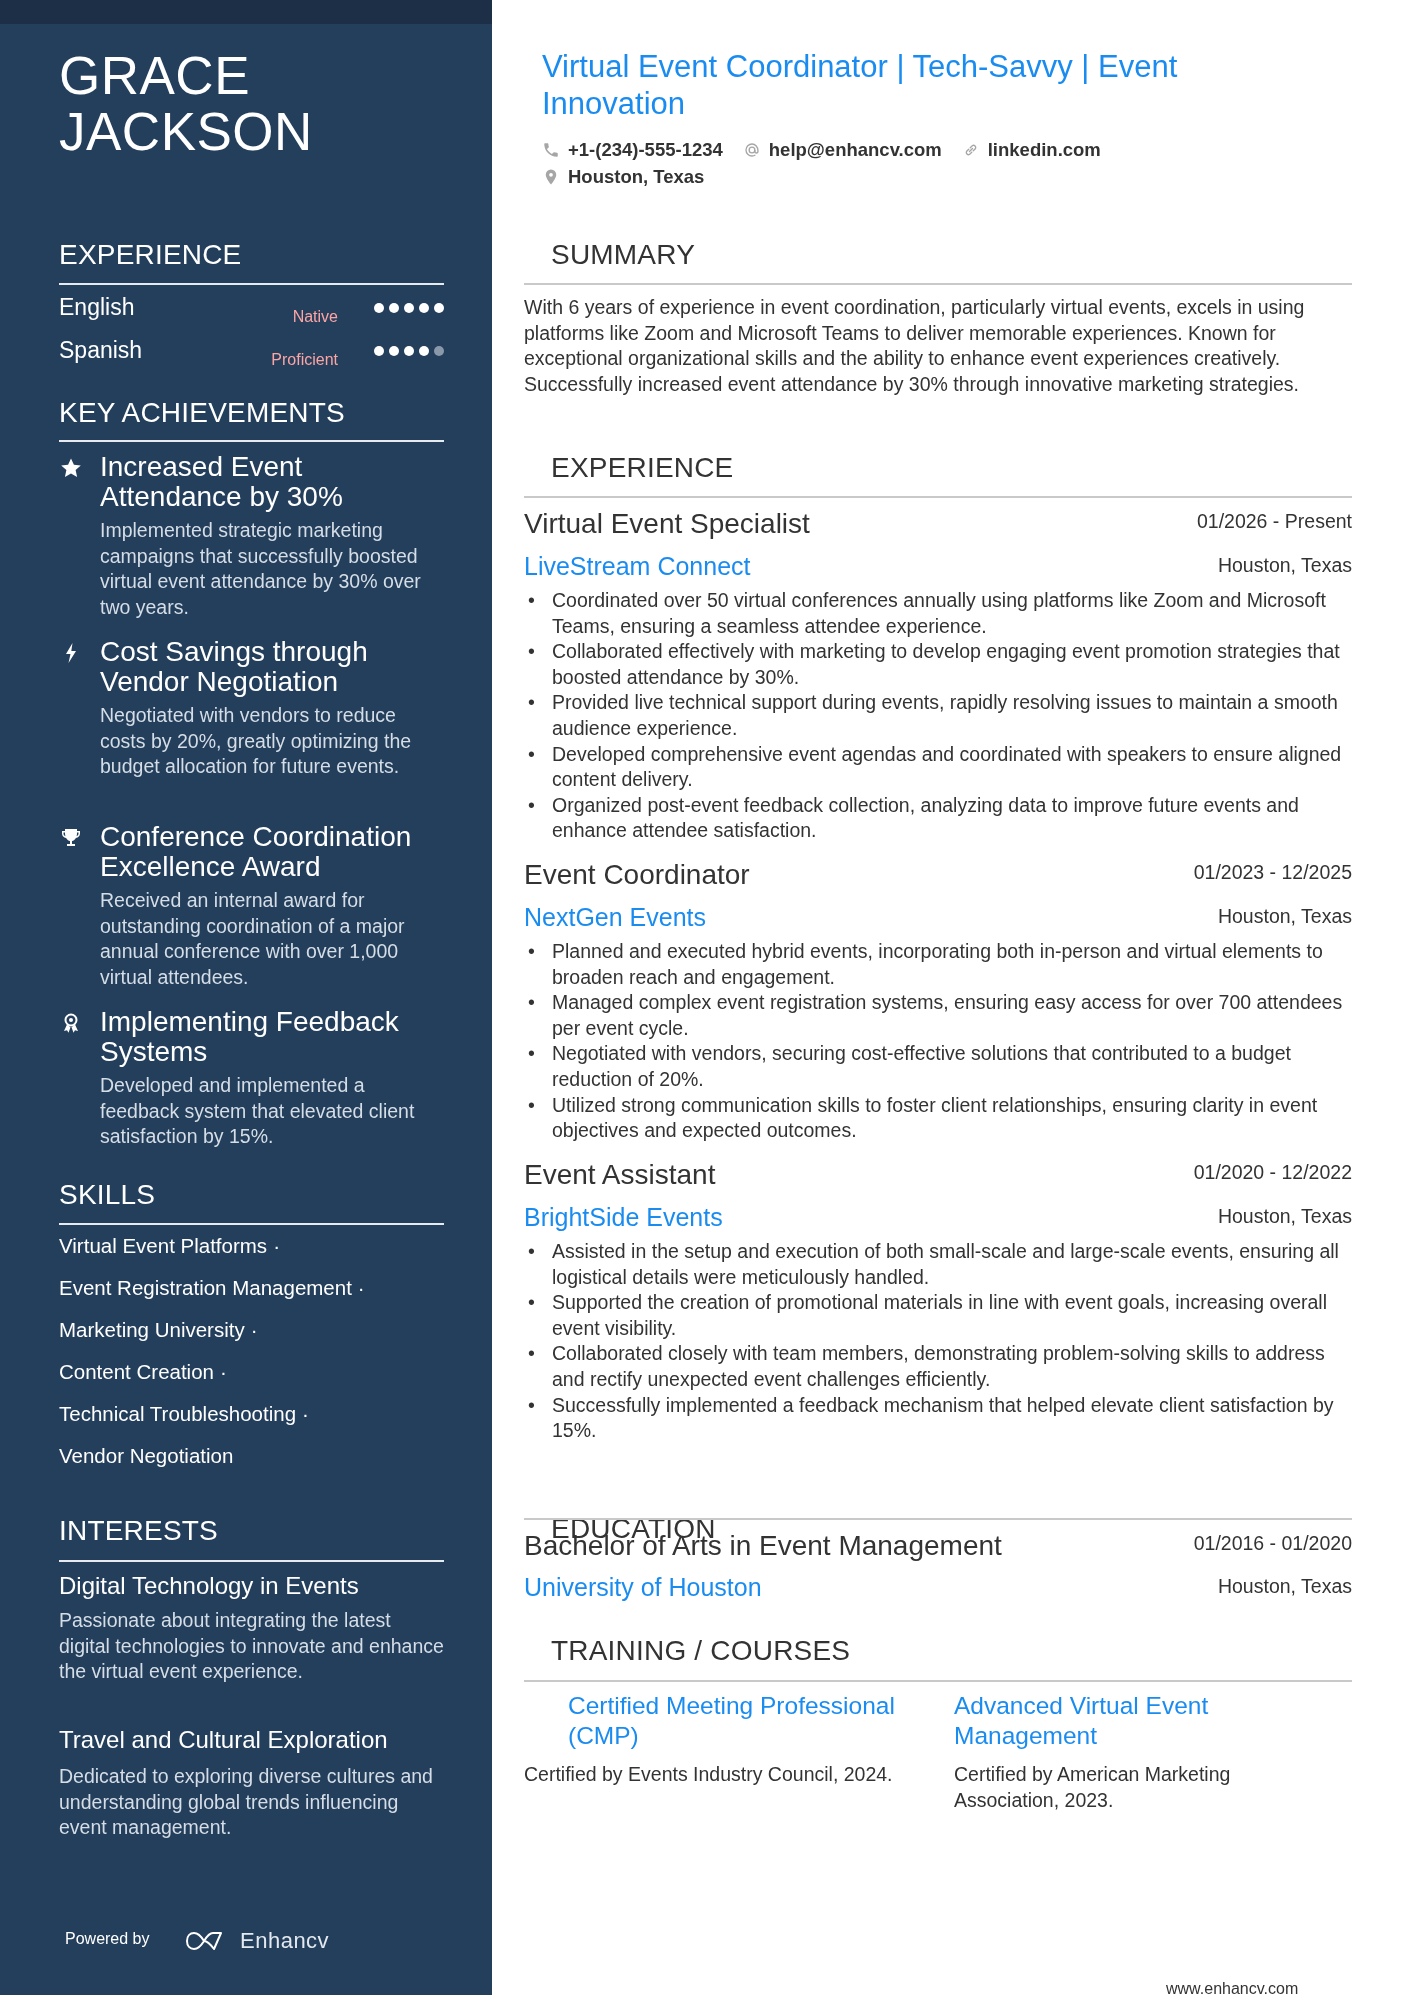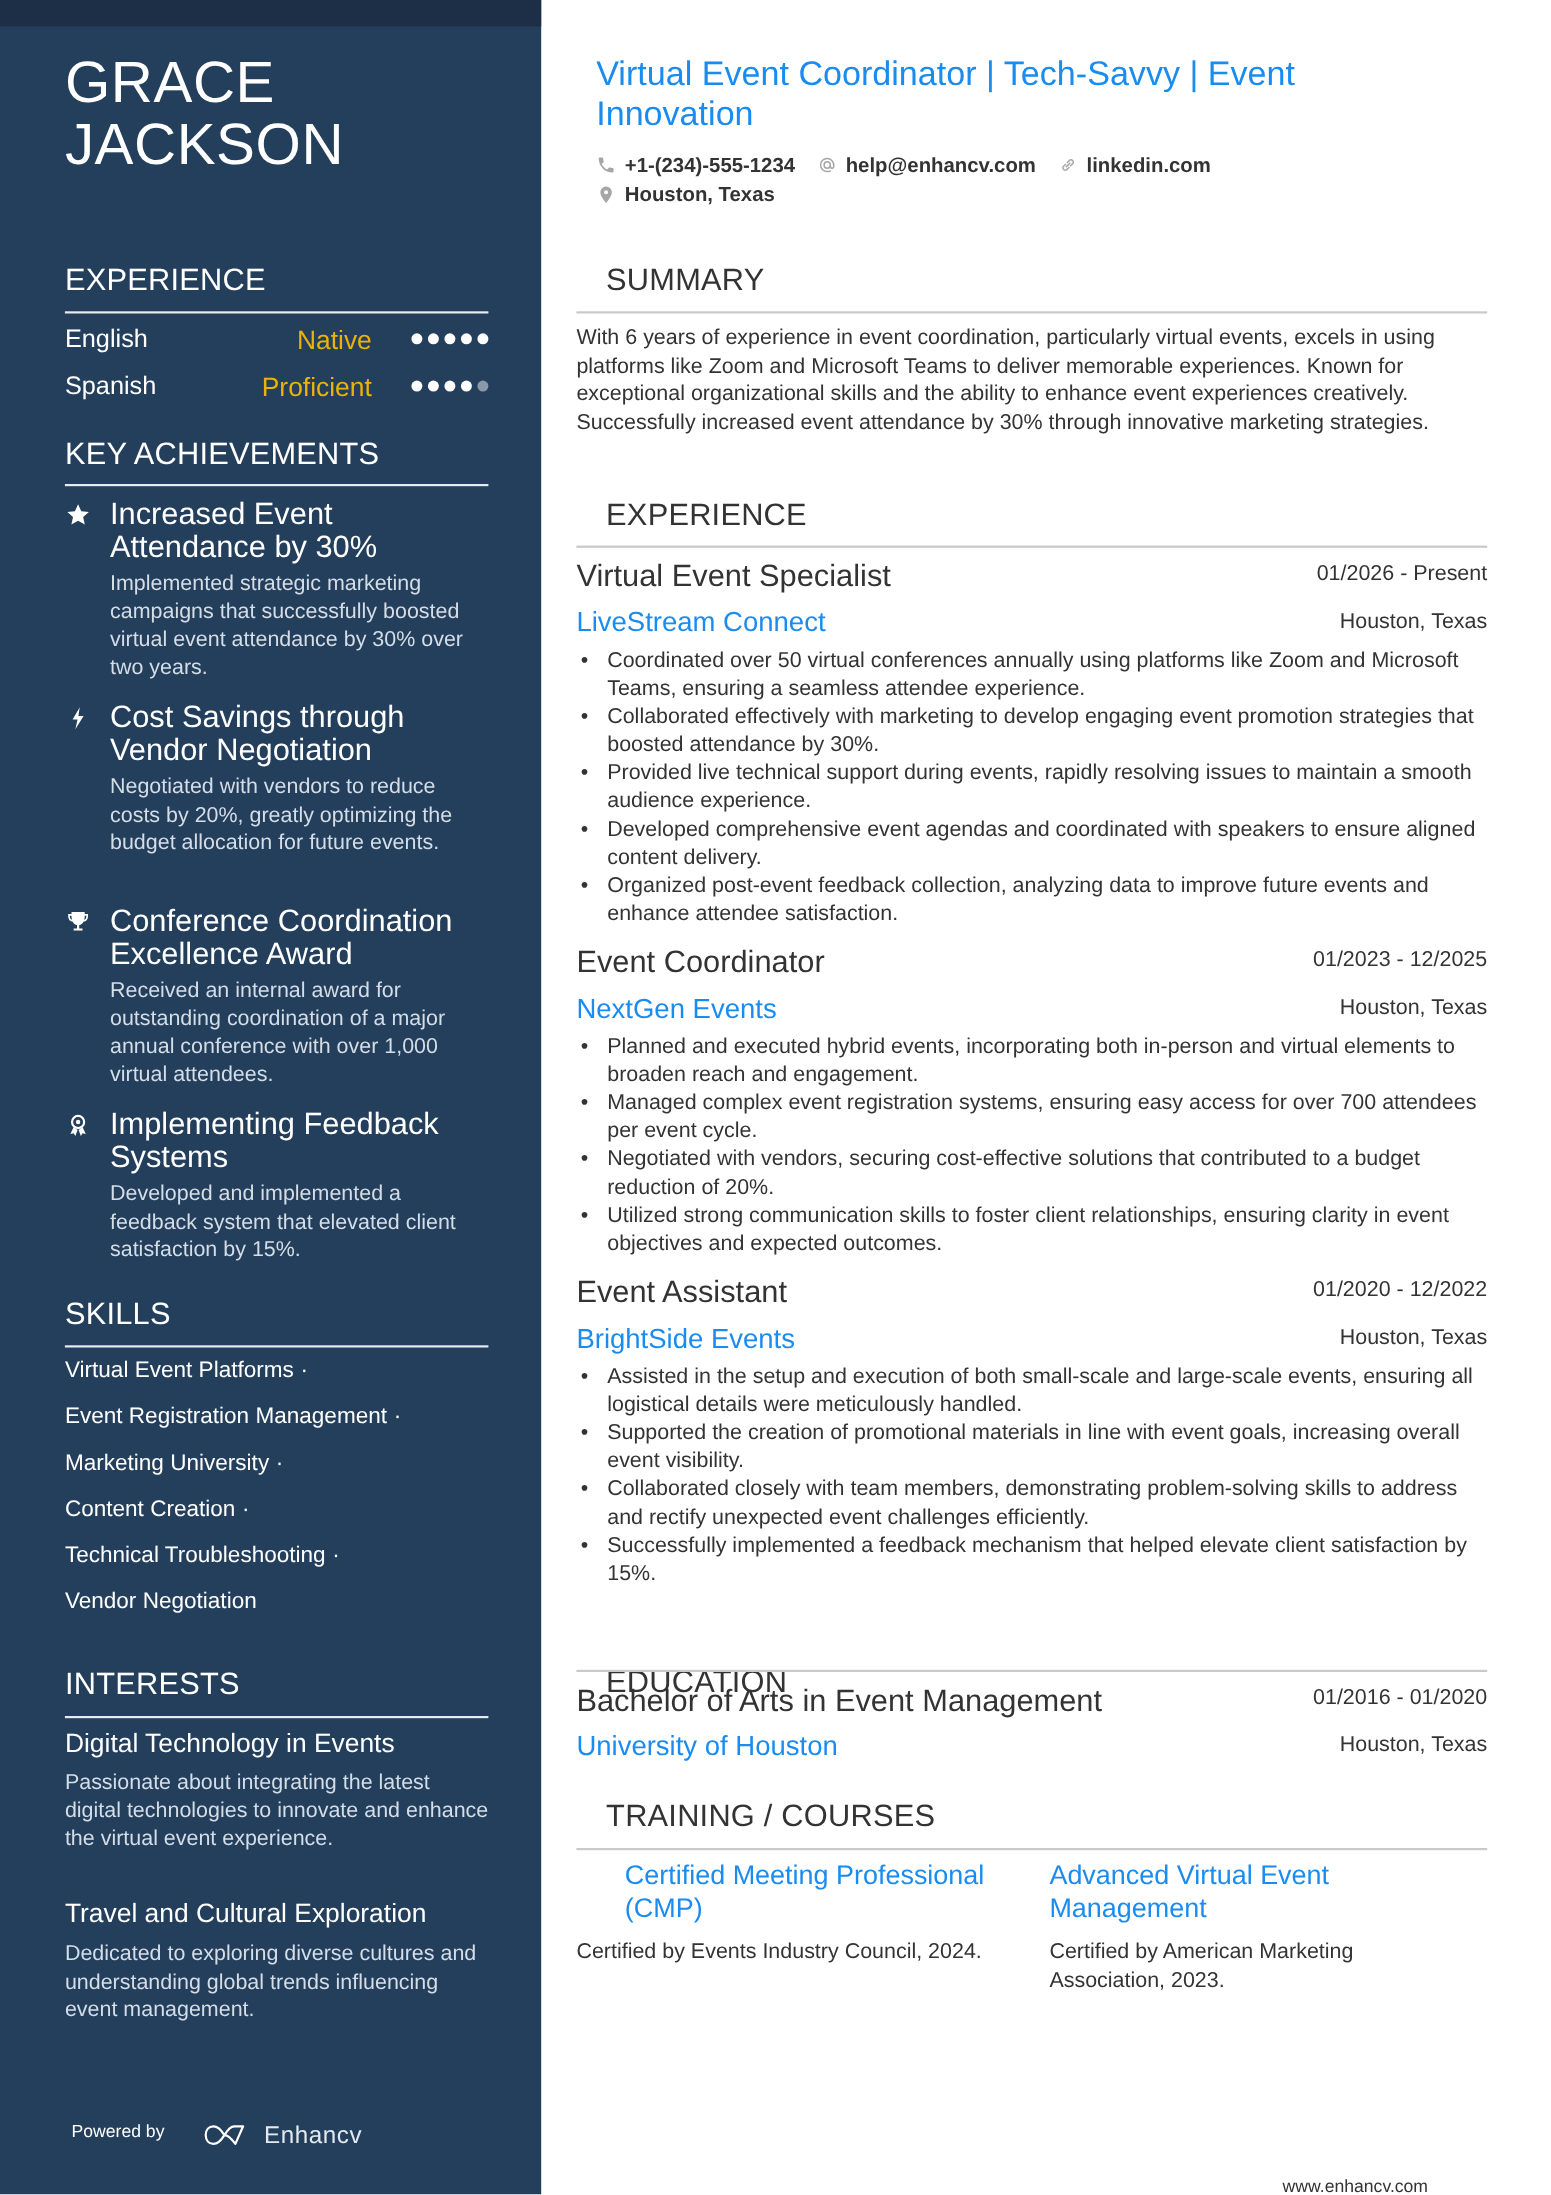--- a/index.html
+++ b/index.html
@@ -9,21 +9,21 @@
   .sidebar { position: absolute; left: 0; top: 0; width: 492px; height: 1995px; background: #243f5c; color: #ffffff; }
   .sidebar-band { position: absolute; left: 0; top: 0; width: 492px; height: 24px; background: #1c2f47; }
 
   .name { position: absolute; left: 59px; top: 48px; font-family: "Liberation Sans", sans-serif; font-size: 53px; line-height: 56px; letter-spacing: 0.5px; color: #fff; font-weight: 400; }
 
   .sb-section-title { position: absolute; left: 59px; width: 385px; font-size: 28px; line-height: 34px; color: #fff; font-weight: 400; letter-spacing: 0.2px; font-family: "Liberation Sans", sans-serif; }
   .sb-rule { position: absolute; left: 59px; width: 385px; height: 2px; background: #e6ebf0; }
 
   .lang-row { position: absolute; left: 59px; width: 385px; height: 30px; font-size: 21px; }
   .lang-name { position: absolute; left: 0; top: 0; color: #fff; font-family: "Liberation Sans", sans-serif; font-size: 23px; }
-  .lang-level { position: absolute; right: 106px; top: 2px; color: #eab308; font-family: "Liberation Sans", sans-serif; font-size: 24px; }
+  .lang-level { position: absolute; right: 106px; top: 14px; color: #fca5a5; font-family: "Liberation Sans", sans-serif; font-size: 16px; }
   .dots { position: absolute; right: 0; top: 9px; display: flex; gap: 5px; }
   .dot { width: 10px; height: 10px; border-radius: 50%; background: #ffffff; }
   .dot.off { background: #8a99aa; }
 
   .ach { position: absolute; left: 59px; width: 385px; }
   .ach-icon { position: absolute; left: 0; top: 4px; width: 24px; height: 24px; color: #fff; }
   .ach-title { position: absolute; left: 41px; width: 344px; font-size: 28px; line-height: 30px; color: #fff; font-family: "Liberation Sans", sans-serif; }
   .ach-desc { position: absolute; left: 41px; width: 344px; font-size: 19.5px; line-height: 25.6px; color: #d5dde6; font-family: "Liberation Sans", sans-serif; }
 
   .skill { position: absolute; left: 59px; font-size: 20.5px; line-height: 26px; color: #fff; font-family: "Liberation Sans", sans-serif; }

